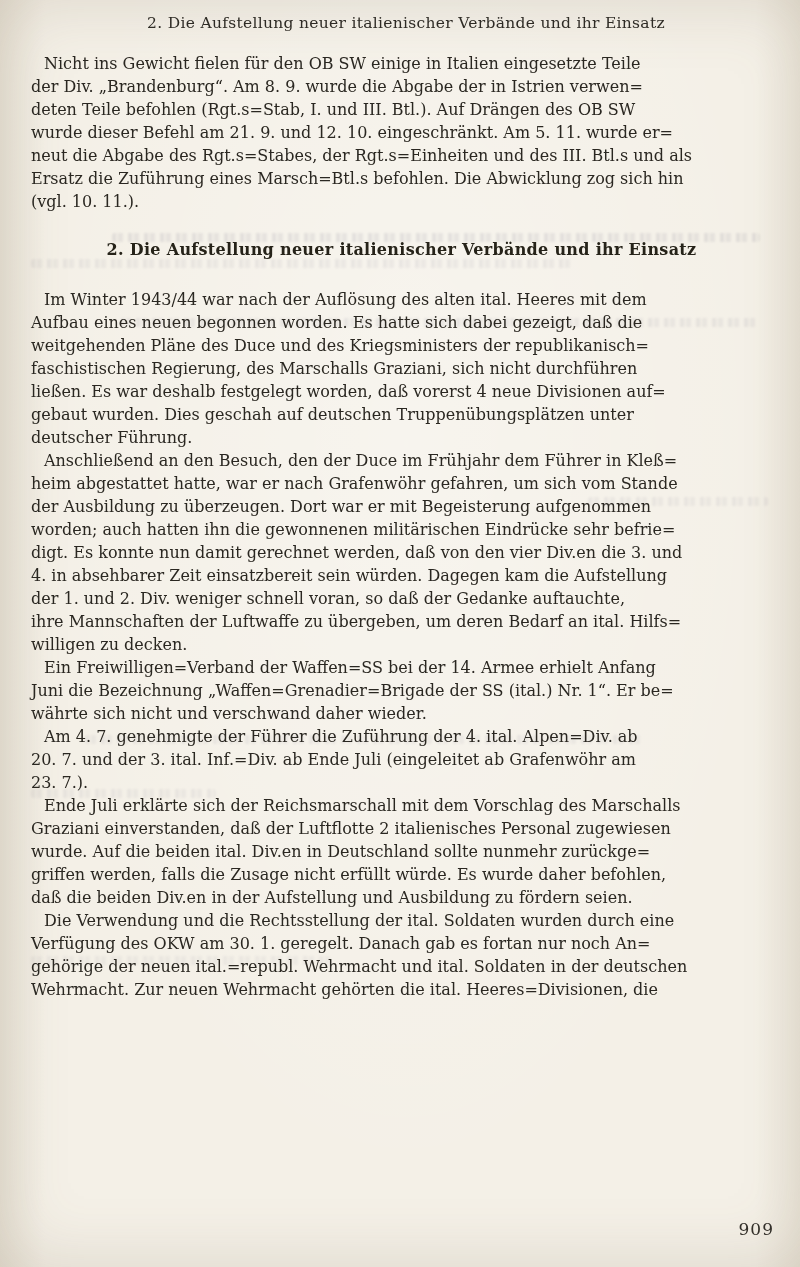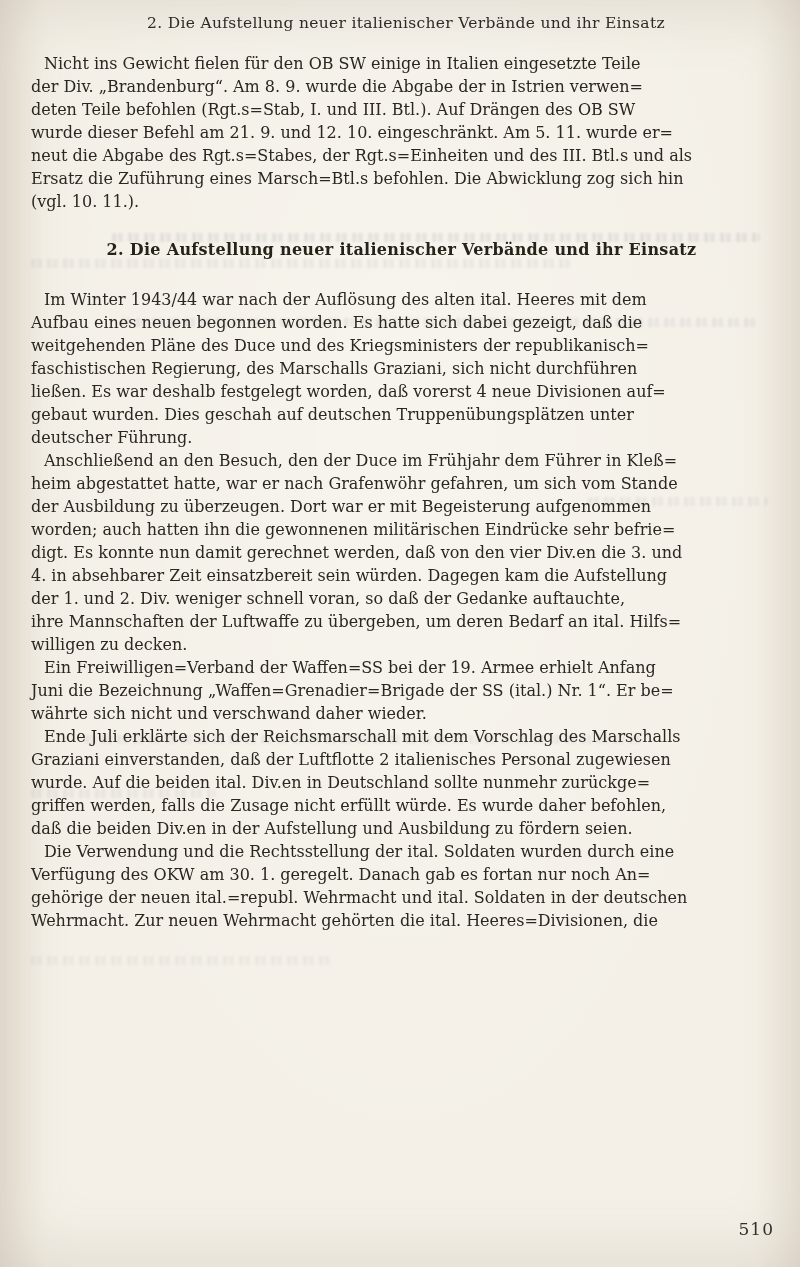--- a/index.html
+++ b/index.html
@@ -116,33 +116,36 @@
 heim abgestattet hatte, war er nach Grafenwöhr gefahren, um sich vom Stande
 der Ausbildung zu überzeugen. Dort war er mit Begeisterung aufgenommen
 worden; auch hatten ihn die gewonnenen militärischen Eindrücke sehr befrie=
 digt. Es konnte nun damit gerechnet werden, daß von den vier Div.en die 3. und
 4. in absehbarer Zeit einsatzbereit sein würden. Dagegen kam die Aufstellung
 der 1. und 2. Div. weniger schnell voran, so daß der Gedanke auftauchte,
 ihre Mannschaften der Luftwaffe zu übergeben, um deren Bedarf an ital. Hilfs=
 willigen zu decken.</p>
 
 
-    <p class="para">Ein Freiwilligen=Verband der Waffen=SS bei der 19. Armee erhielt Anfang
+    <p class="para">Ein Freiwilligen=Verband der Waffen=SS bei der 14. Armee erhielt Anfang
 Juni die Bezeichnung „Waffen=Grenadier=Brigade der SS (ital.) Nr. 1“. Er be=
 währte sich nicht und verschwand daher wieder.</p>
 
+    <p class="para">Am 4. 7. genehmigte der Führer die Zuführung der 4. ital. Alpen=Div. ab
+20. 7. und der 3. ital. Inf.=Div. ab Ende Juli (eingeleitet ab Grafenwöhr am
+23. 7.).</p>
 
     <p class="para">Ende Juli erklärte sich der Reichsmarschall mit dem Vorschlag des Marschalls
 Graziani einverstanden, daß der Luftflotte 2 italienisches Personal zugewiesen
 wurde. Auf die beiden ital. Div.en in Deutschland sollte nunmehr zurückge=
 griffen werden, falls die Zusage nicht erfüllt würde. Es wurde daher befohlen,
 daß die beiden Div.en in der Aufstellung und Ausbildung zu fördern seien.</p>
 
     <p class="para">Die Verwendung und die Rechtsstellung der ital. Soldaten wurden durch eine
 Verfügung des OKW am 30. 1. geregelt. Danach gab es fortan nur noch An=
 gehörige der neuen ital.=republ. Wehrmacht und ital. Soldaten in der deutschen
 Wehrmacht. Zur neuen Wehrmacht gehörten die ital. Heeres=Divisionen, die</p>
 
   </main>
 
-  <div class="page-number">510</div>
+  <div class="page-number">909</div>
 
 </div>
 
 </body></html>

